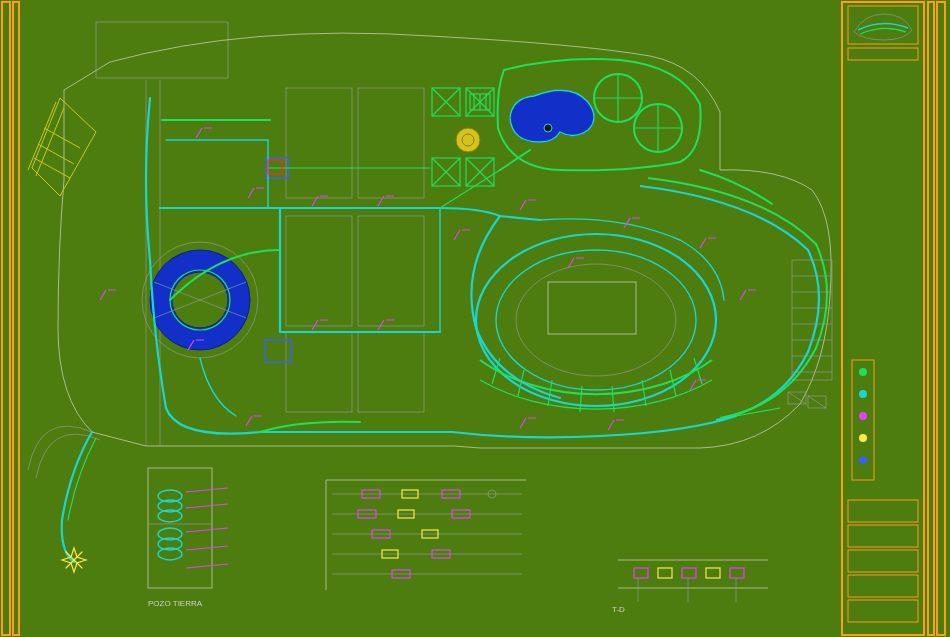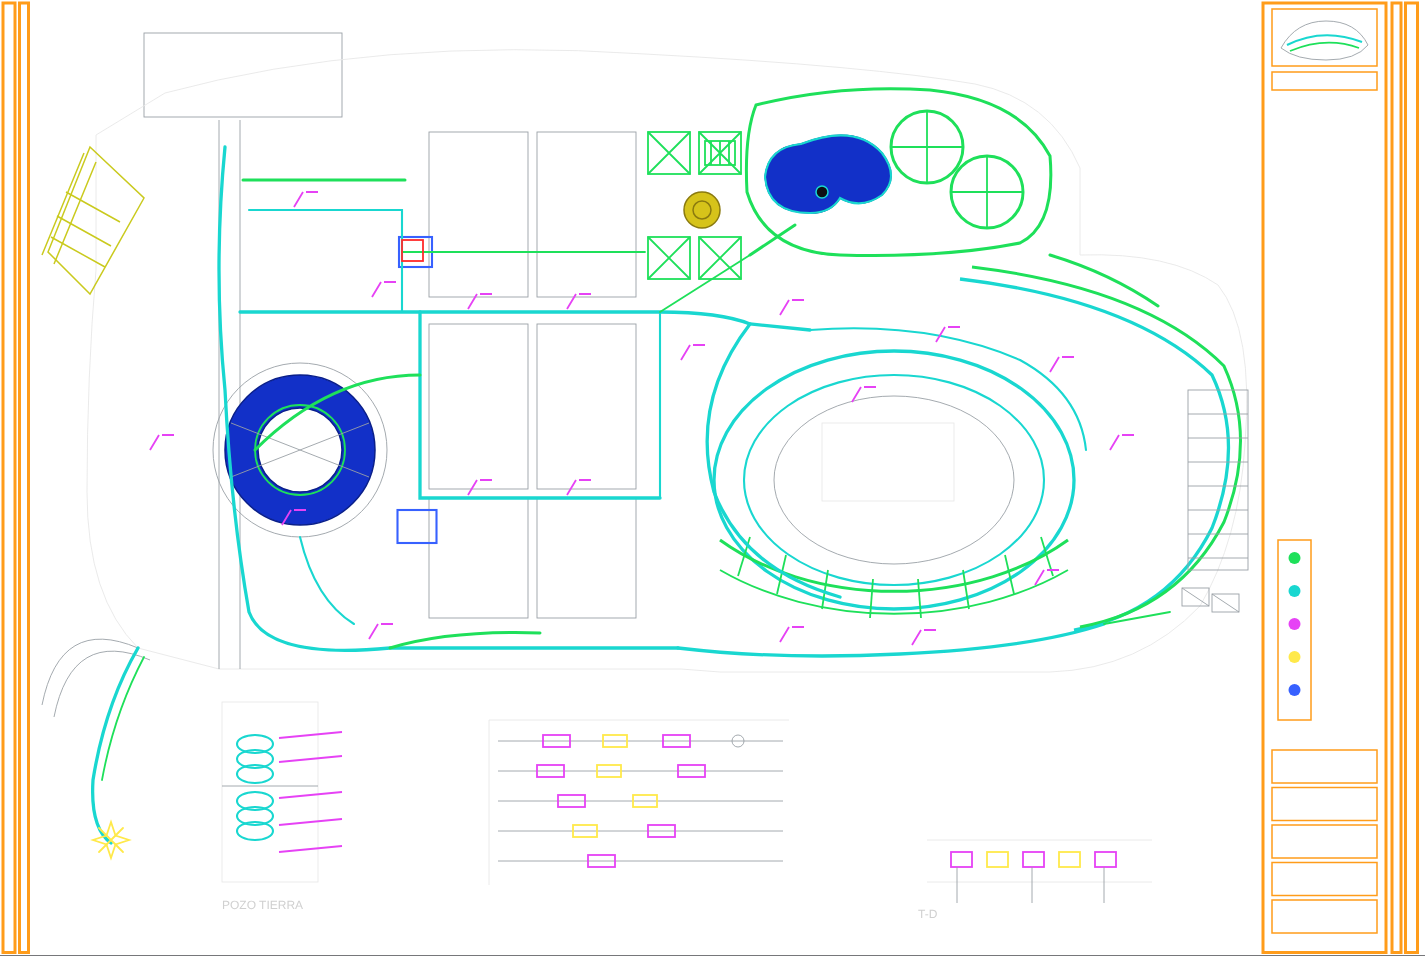--- a/index.html
+++ b/index.html
@@ -1,16 +1,16 @@
 <!DOCTYPE html>
 <html><head>
 <meta charset="utf-8">
 <style>
   html,body{margin:0;padding:0;width:950px;height:637px;background:#0d0f14;overflow:hidden;font-family:Arial,sans-serif}
-  .viewport{position:relative;width:950px;height:637px;background:#ffffff}
+  .viewport{position:relative;width:950px;height:637px;background:#4d7c0f}
   svg{position:absolute;top:0;left:0}
   .frame{stroke:#ff9c1a;fill:none;stroke-width:2}
   .frame-thin{stroke:#ff9c1a;fill:none;stroke-width:1}
   .thin-white{stroke:#e8e8e8;fill:none;stroke-width:0.6}
   .thin-grey{stroke:#9aa0a6;fill:none;stroke-width:0.6}
   .green{stroke:#1ee05a;fill:none;stroke-width:1.2}
   .green-th{stroke:#1ee05a;fill:none;stroke-width:2}
   .cyan{stroke:#19d7d0;fill:none;stroke-width:1.4}
   .cyan-th{stroke:#19d7d0;fill:none;stroke-width:2.2}
   .magenta{stroke:#e642f5;fill:none;stroke-width:1.2}

